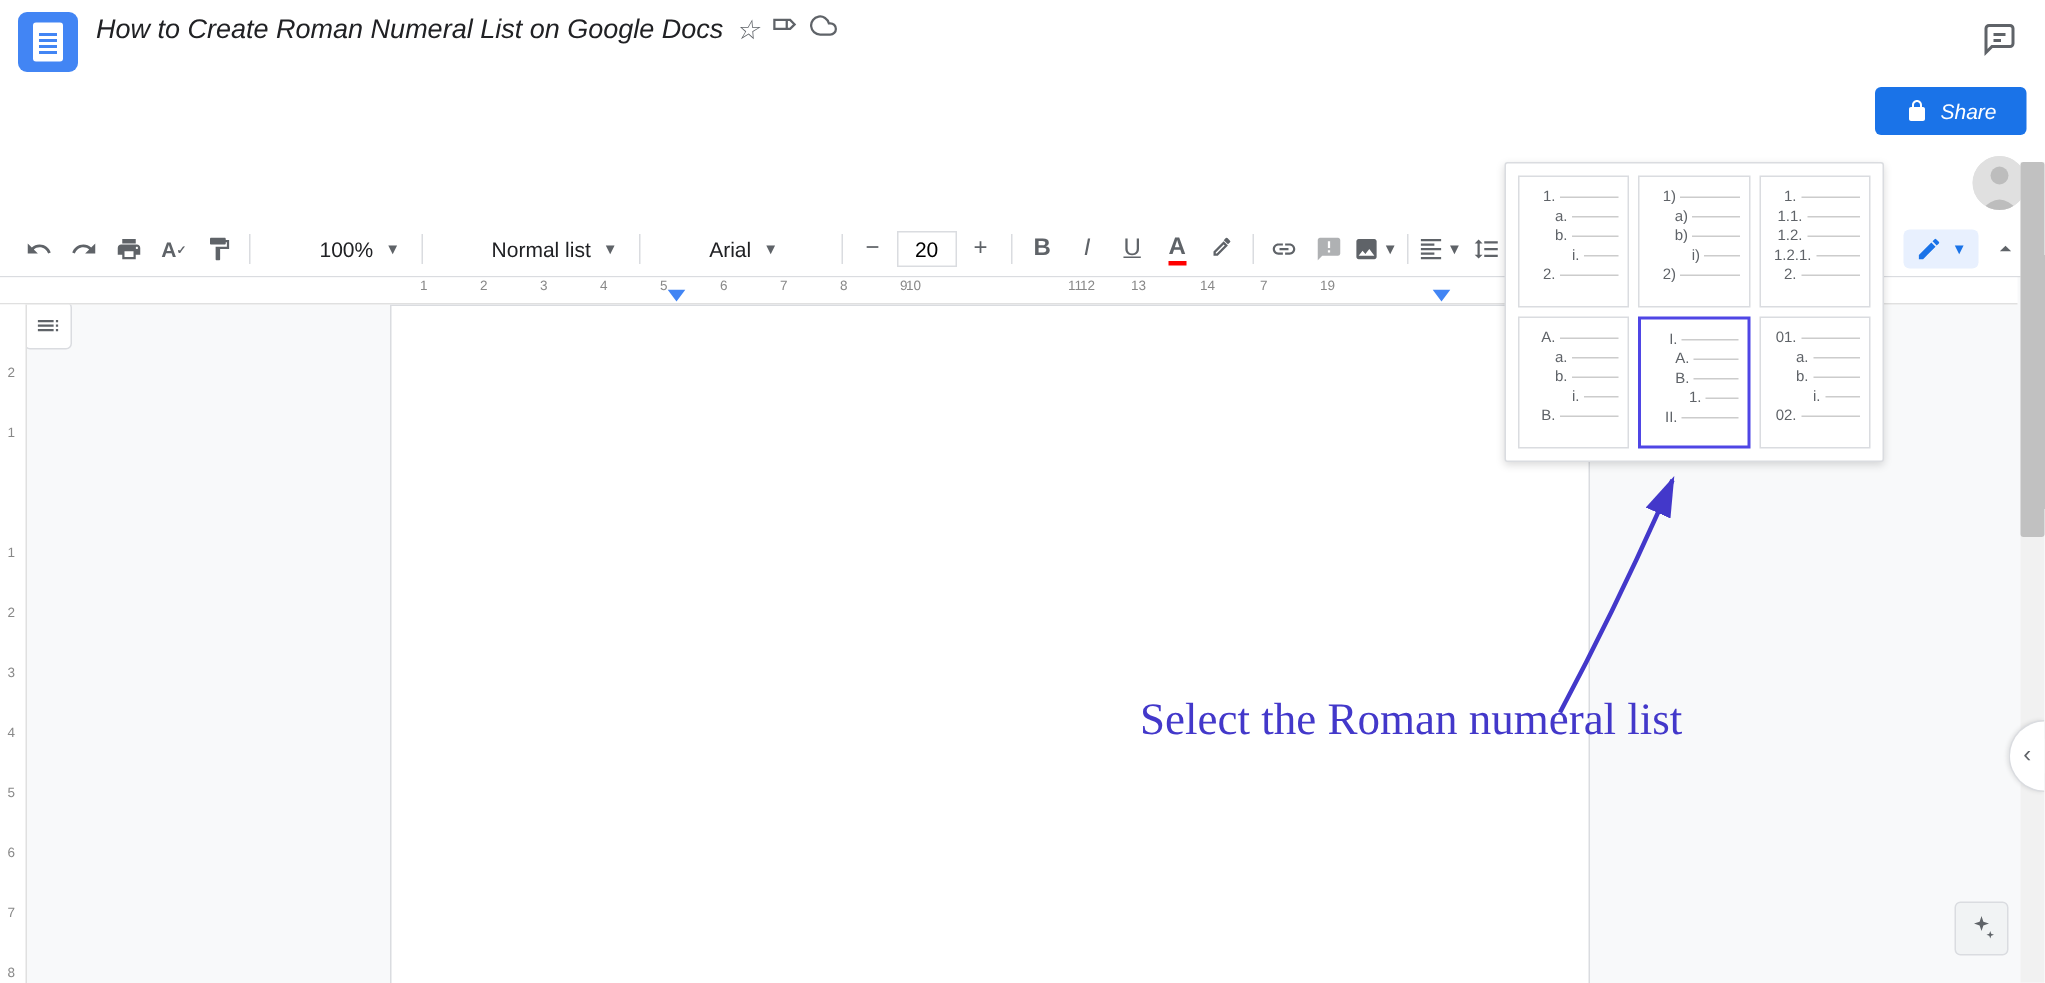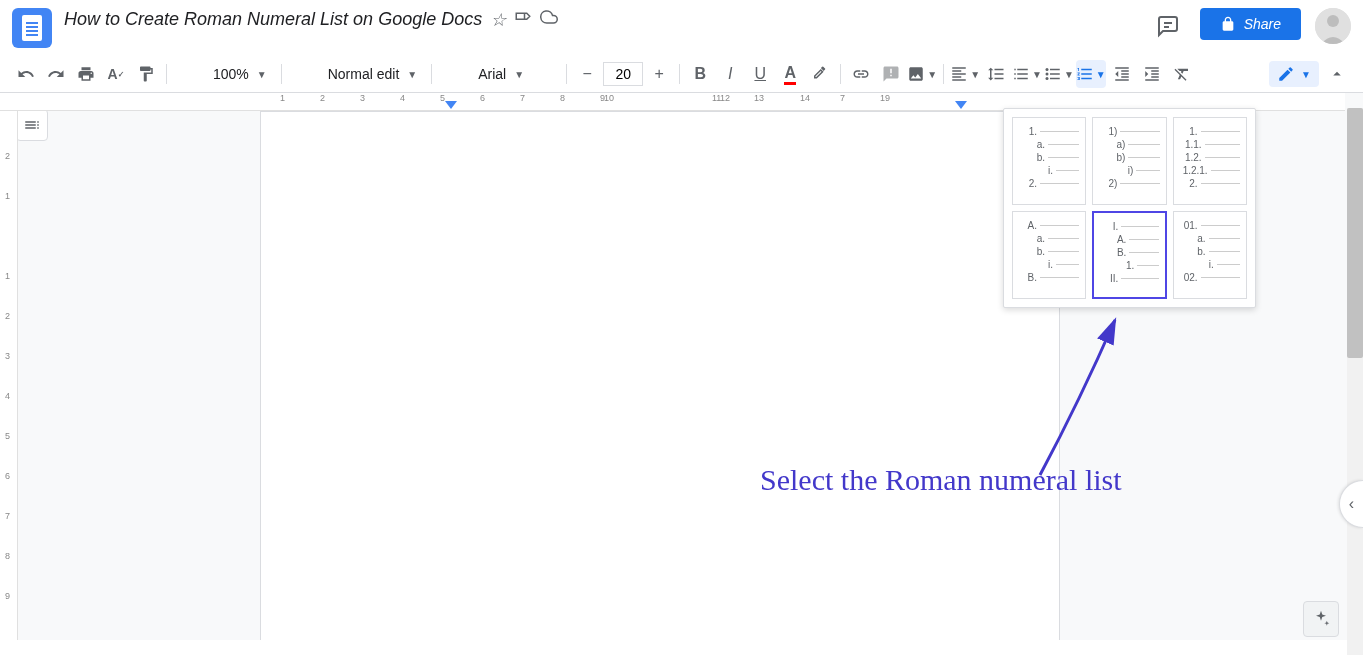--- a/index.html
+++ b/index.html
@@ -12,21 +12,21 @@
     
     .title-area { flex: 1; }
     .title-row { display: flex; align-items: center; gap: 8px; margin-bottom: 2px; }
     .doc-title { font-size: 18px; color: #202124; }
     .title-icon { color: #5f6368; font-size: 18px; cursor: pointer; }
     
     .menu-bar { display: flex; gap: 4px; align-items: center; }
     .menu-item { padding: 4px 7px; font-size: 14px; color: #202124; cursor: pointer; border-radius: 4px; }
     .last-edit { font-size: 14px; color: #5f6368; text-decoration: underline; margin-left: 10px; cursor: pointer; }
     
-    .header-right { display: flex; align-items: flex-start; gap: 14px; }
+    .header-right { display: flex; align-items: flex-end; gap: 14px; flex-direction: column; }
     .icon-btn { width: 36px; height: 36px; display: flex; align-items: center; justify-content: center; cursor: pointer; border-radius: 50%; color: #5f6368; }
     .share-btn { background: #1a73e8; color: white; padding: 8px 20px; border-radius: 4px; font-size: 14px; font-weight: 500; cursor: pointer; display: flex; align-items: center; gap: 8px; }
     .avatar { width: 36px; height: 36px; border-radius: 50%; background: #ddd; overflow: hidden; }
     .avatar svg { width: 100%; height: 100%; }
     
     .toolbar { display: flex; align-items: center; padding: 4px 12px; border-bottom: 1px solid #dadce0; gap: 2px; margin-top: 8px; }
     .tb-btn { min-width: 28px; height: 28px; display: flex; align-items: center; justify-content: center; cursor: pointer; border-radius: 4px; color: #5f6368; font-size: 16px; }
     .tb-btn.active { background: #e8f0fe; color: #1a73e8; }
     .tb-sep { width: 1px; height: 20px; background: #dadce0; margin: 0 4px; }
     .tb-select { height: 28px; padding: 0 8px; display: flex; align-items: center; font-size: 14px; gap: 6px; cursor: pointer; border-radius: 4px; color: #202124; margin-left: 32px; }
@@ -129,21 +129,21 @@
         <path d="M18 4V3c0-.55-.45-1-1-1H5c-.55 0-1 .45-1 1v4c0 .55.45 1 1 1h12c.55 0 1-.45 1-1V6h1v4H9v11c0 .55.45 1 1 1h2c.55 0 1-.45 1-1v-9h8V4h-3z"></path>
       </svg>
     </div>
   <div class="tb-sep"></div>
   <div class="tb-select">
       <span>100%</span>
       <span class="dropdown-arrow">▼</span>
     </div>
   <div class="tb-sep"></div>
   <div class="tb-select" style="min-width:90px">
-      <span>Normal edit</span>
+      <span>Normal list</span>
       <span class="dropdown-arrow">▼</span>
     </div>
   <div class="tb-sep"></div>
   <div class="tb-select" style="min-width:90px">
       <span>Arial</span>
       <span class="dropdown-arrow">▼</span>
     </div>
   <div class="tb-sep"></div>
   <div class="tb-btn">−</div>
   <input class="tb-input" value="20" style="">

